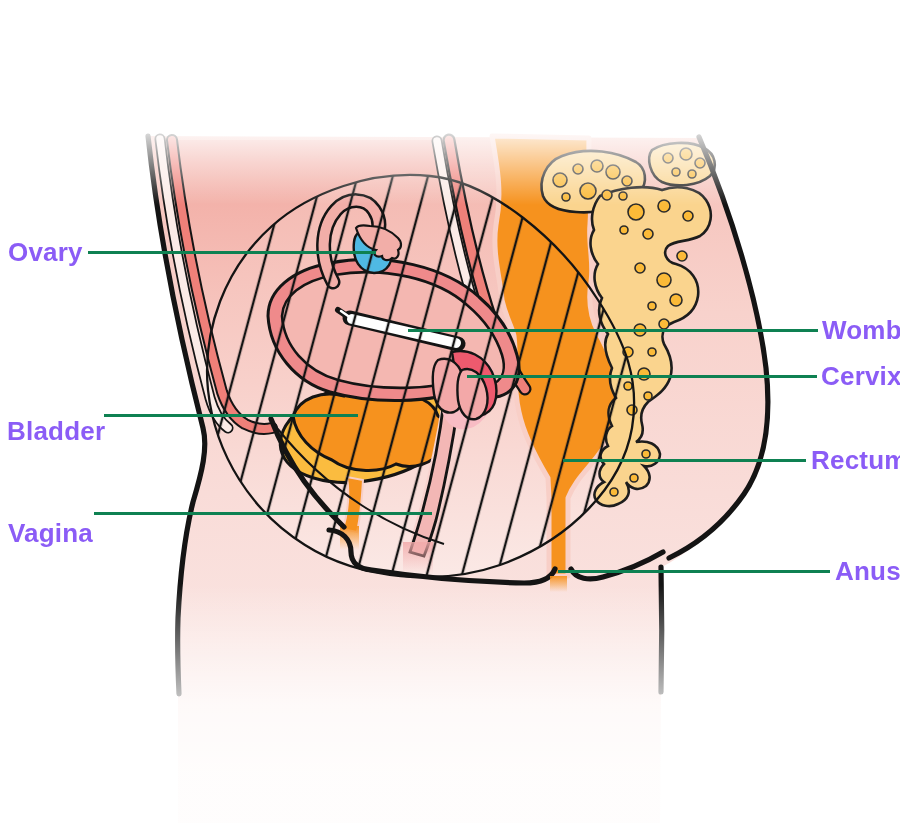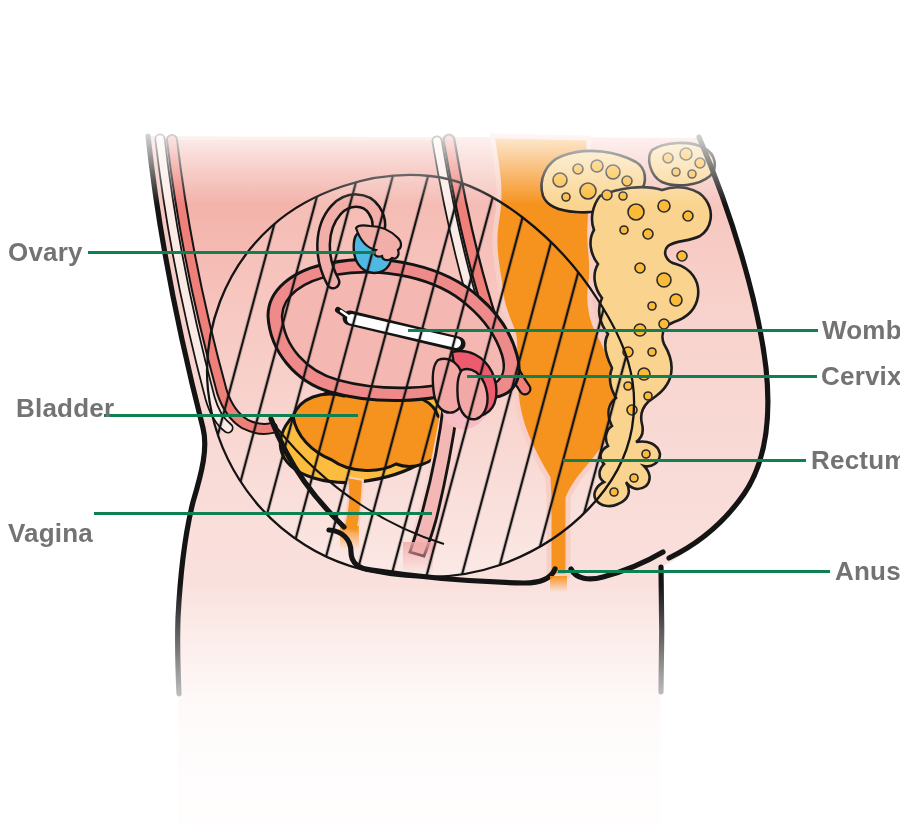--- a/index.html
+++ b/index.html
@@ -1,19 +1,19 @@
 <!DOCTYPE html>
 <html><head>
 <meta charset="utf-8">
 <style>
   html,body{margin:0;padding:0;background:#fff;}
   #stage{position:relative;width:900px;height:823px;background:#fff;overflow:hidden;
          font-family:"Liberation Sans",sans-serif;}
   #stage svg{position:absolute;left:0;top:0;}
-  .lbl{position:absolute;font:600 26px/1 "Liberation Sans",sans-serif;color:#737373;
+  .lbl{position:absolute;font:600 26px/1 "Liberation Sans",sans-serif;color:#8b5cf6;
        white-space:nowrap;transform:translateY(-52%);letter-spacing:.2px;}
   .line{position:absolute;height:3px;background:#0E8152;}
 </style>
 </head>
 <body>
 
 <div id="stage">
 
 <svg width="900" height="823" viewBox="0 0 900 823">
   <defs>
@@ -229,20 +229,20 @@
 
 <div class="line" style="left:88px;top:251px;width:288px;"></div>
 <div class="line" style="left:104px;top:414px;width:254px;"></div>
 <div class="line" style="left:94px;top:512px;width:338px;"></div>
 <div class="line" style="left:408px;top:329px;width:410px;"></div>
 <div class="line" style="left:467px;top:375px;width:350px;"></div>
 <div class="line" style="left:563px;top:459px;width:243px;"></div>
 <div class="line" style="left:558px;top:570px;width:272px;"></div>
 
 <div class="lbl" style="left:8px;top:253px;">Ovary</div>
-<div class="lbl" style="left:7px;top:409px;margin-left:9px;">Bladder</div>
+<div class="lbl" style="left:7px;top:432px;">Bladder</div>
 <div class="lbl" style="left:8px;top:534px;">Vagina</div>
 <div class="lbl" style="left:822px;top:331px;">Womb</div>
 <div class="lbl" style="left:821px;top:377px;">Cervix</div>
 <div class="lbl" style="left:811px;top:461px;">Rectum</div>
 <div class="lbl" style="left:835px;top:572px;">Anus</div>
 
 </div>
 
 </body></html>

